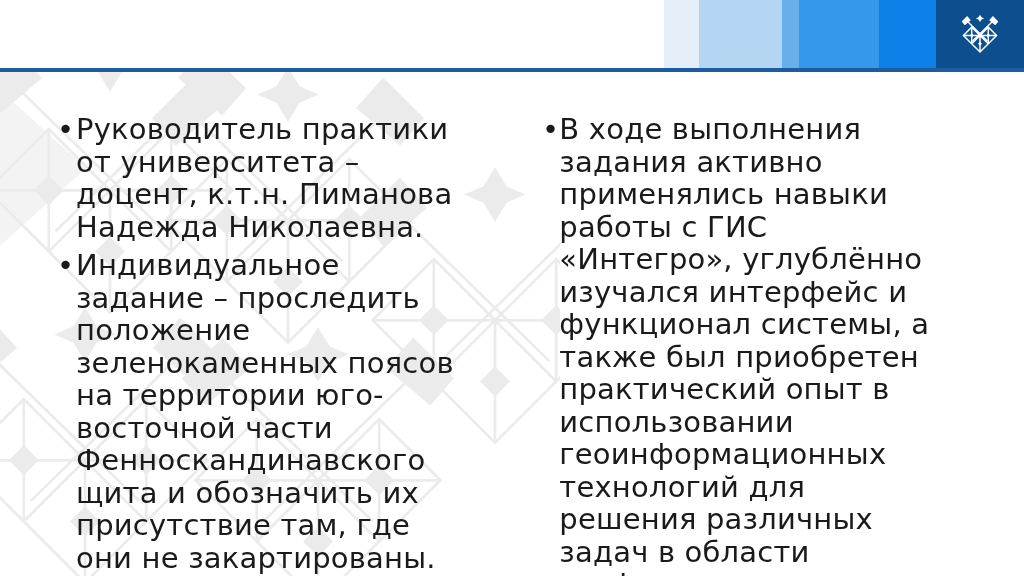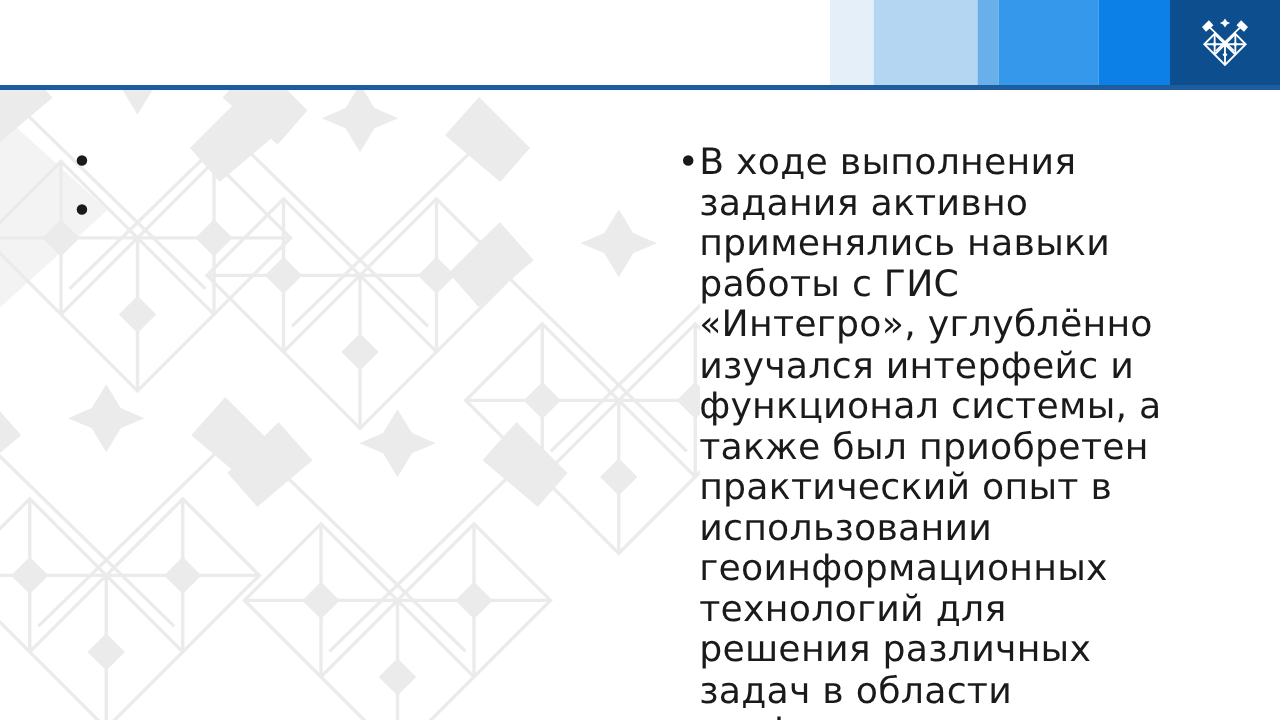--- a/index.html
+++ b/index.html
@@ -78,23 +78,37 @@
 
   <div class="logo-square" style="background:#0d4e8f">
     <svg width="46" height="43" viewBox="0 0 50 46">
       <use href="#emblem" style="color:#ffffff" stroke-width="1.6"></use>
     </svg>
   </div>
 
   <div class="col col-left">
     <div class="bullet">
       <span class="marker btext">•</span>
+      <span class="btext">Руководитель практики
+от университета –
+доцент, к.т.н. Пиманова
+Надежда Николаевна.</span>
     </div>
     <div class="bullet">
       <span class="marker btext">•</span>
+      <span class="btext">Индивидуальное
+задание – проследить
+положение
+зеленокаменных поясов
+на территории юго-
+восточной части
+Фенноскандинавского
+щита и обозначить их
+присутствие там, где
+они не закартированы.</span>
     </div>
   </div>
 
   <div class="col col-right">
     <div class="bullet">
       <span class="marker btext">•</span>
       <span class="btext">В ходе выполнения
 задания активно
 применялись навыки
 работы с ГИС

